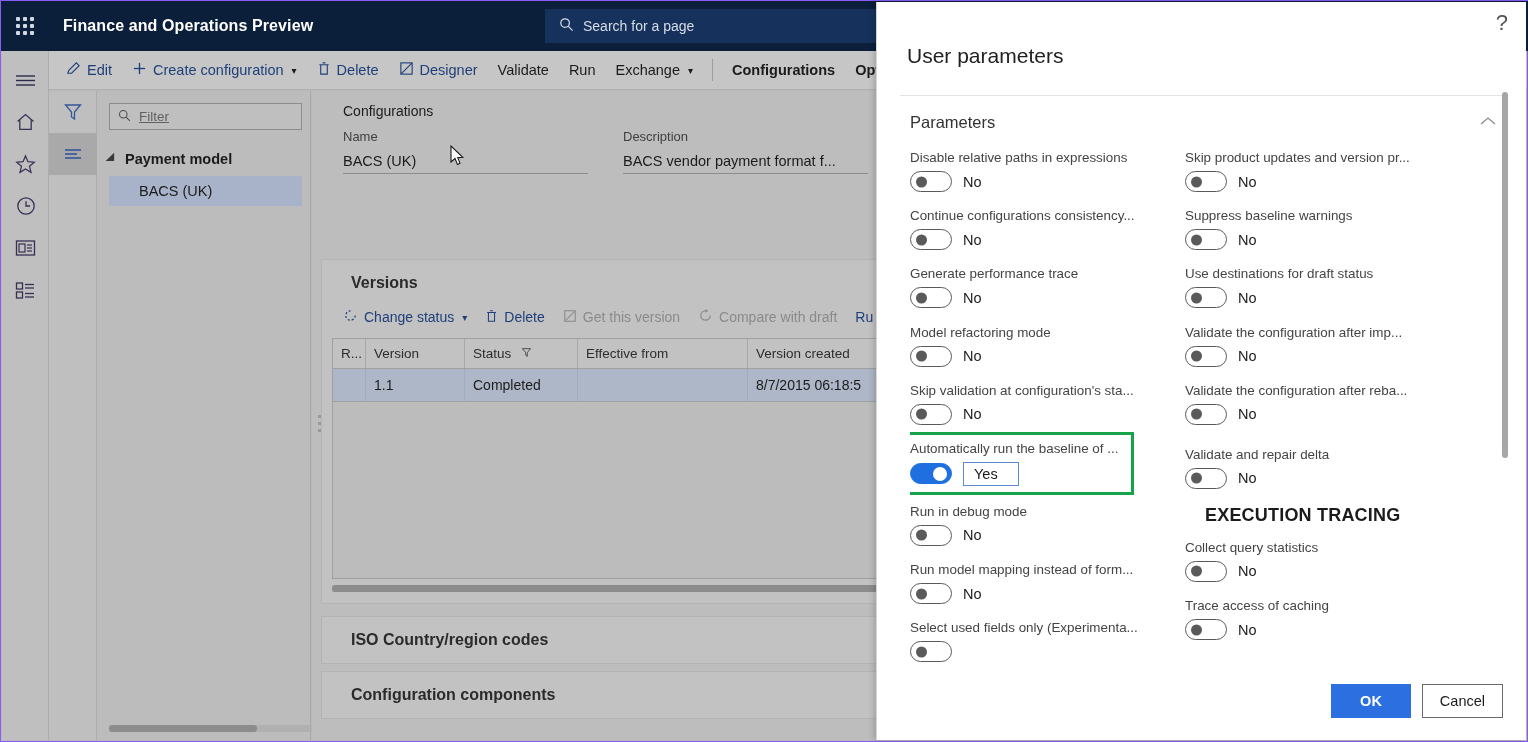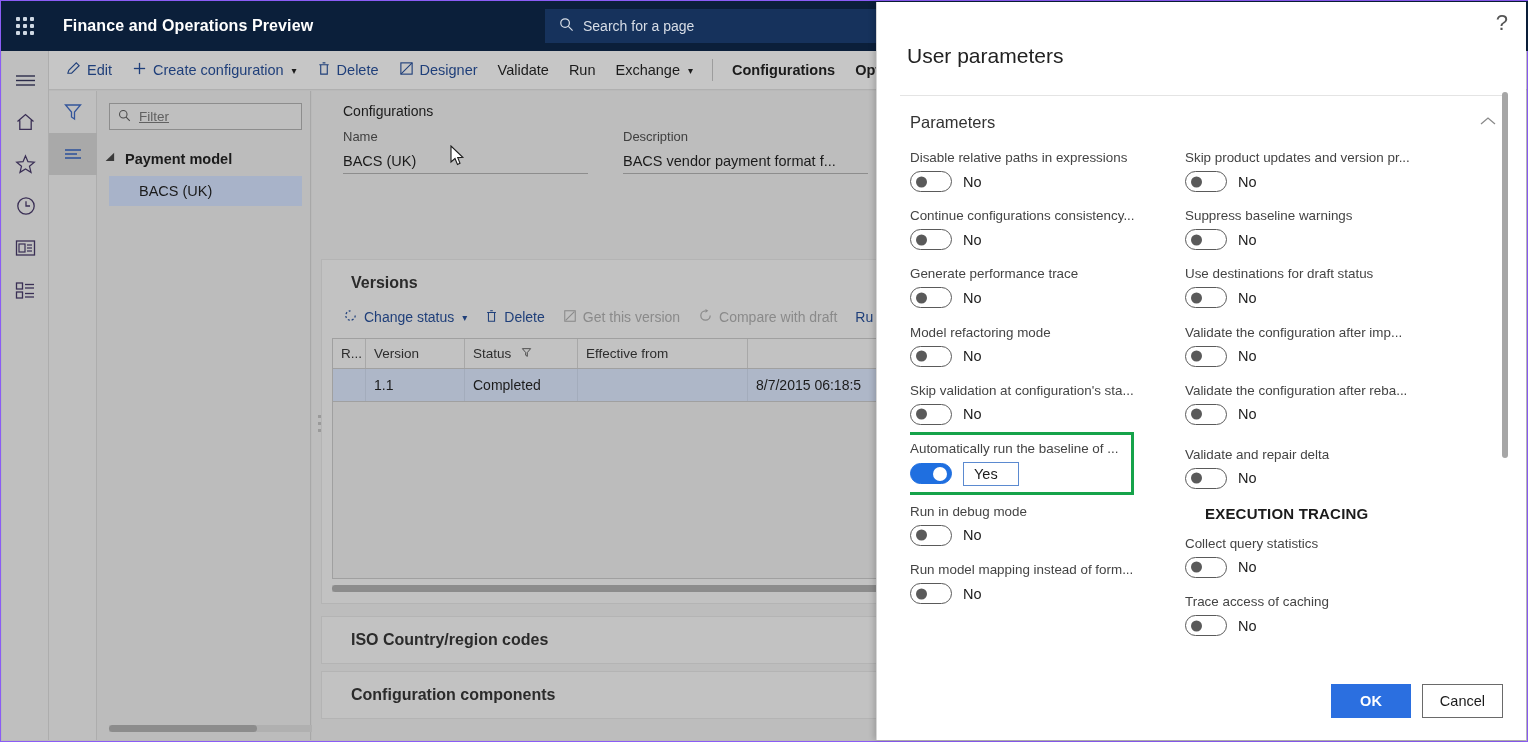--- a/index.html
+++ b/index.html
@@ -164,21 +164,21 @@
     width:42px; height:21px; border-radius:11px; border:1px solid #5a5a5a; background:#fff;
     position:relative; cursor:pointer; flex:0 0 auto;
   }
   .tog i { position:absolute; left:5px; top:50%; transform:translateY(-50%); width:11px; height:11px; border-radius:50%; background:#5a5a5a; }
   .tog.on { background:#1f6fe0; border-color:#1f6fe0; }
   .tog.on i { left:auto; right:4px; width:14px; height:14px; background:#fff; }
   .pval { font-size:14.5px; color:#1b1b1b; }
   .pval.boxed {
     border:1px solid #5b8ad0; padding:3px 10px; min-width:56px; font-size:14.5px; color:#1b1b1b;
   }
-  .group-head { font-size:15px; font-weight:bold; color:#1b1b1b; letter-spacing:.2px; margin:10px 0 14px 0;padding-left:20px; }
+  .group-head { font-size:18px; font-weight:bold; color:#1b1b1b; letter-spacing:.2px; margin:10px 0 14px 0;padding-left:20px; }
 
   .highlight {
     position:absolute; left:-19px; top:-9px; width:243px; height:63px;
     border:3px solid #16a34a; background:#fff; z-index:1;
   }
   .hl-wrap { position:relative; }
   .hl-wrap > .pitem { position:relative; z-index:2; }
 
   .fscroll { position:absolute; right:18px; top:90px; width:6px; height:366px; background:#fff; }
   .fscroll i { display:block; width:6px; height:366px; background:#a6a6a6; border-radius:3px; }
@@ -443,20 +443,21 @@
           <div class="c1">Version</div>
           <div class="c2">
             <span>Status</span>
             <span style="margin-left:6px;">
               <svg width="11" height="11" viewBox="0 0 20 20">
                   <path d="M2.5 3 H17.5 L11.5 10 V17 L8.5 15 V10 Z" fill="none" stroke="#2d2d2d" stroke-width="1.4"></path>
                 </svg>
             </span>
           </div>
           <div class="c3">Effective from</div>
+          <div class="c4">Version created</div>
         </div>
         <div class="grid-row">
           <div class="c0"></div>
           <div class="c1">1.1</div>
           <div class="c2">Completed</div>
           <div class="c3"></div>
           <div class="c4">8/7/2015 06:18:5</div>
         </div>
         <div class="grid-body"></div>
       </div>
@@ -575,20 +576,28 @@
         <div class="pitem">
           <div class="plabel">Run model mapping instead of form...</div>
           <div class="pctl">
             <div class="tog">
                 <i></i>
               </div>
             <span class="pval">No</span>
           </div>
         </div>
 
+        <div class="pitem">
+          <div class="plabel">Select used fields only (Experimenta...</div>
+          <div class="pctl">
+            <div class="tog">
+                <i></i>
+              </div>
+          </div>
+        </div>
 
       </div>
 
       <div class="col right">
 
         <div class="pitem">
           <div class="plabel">Skip product updates and version pr...</div>
           <div class="pctl">
             <div class="tog">
                 <i></i>

